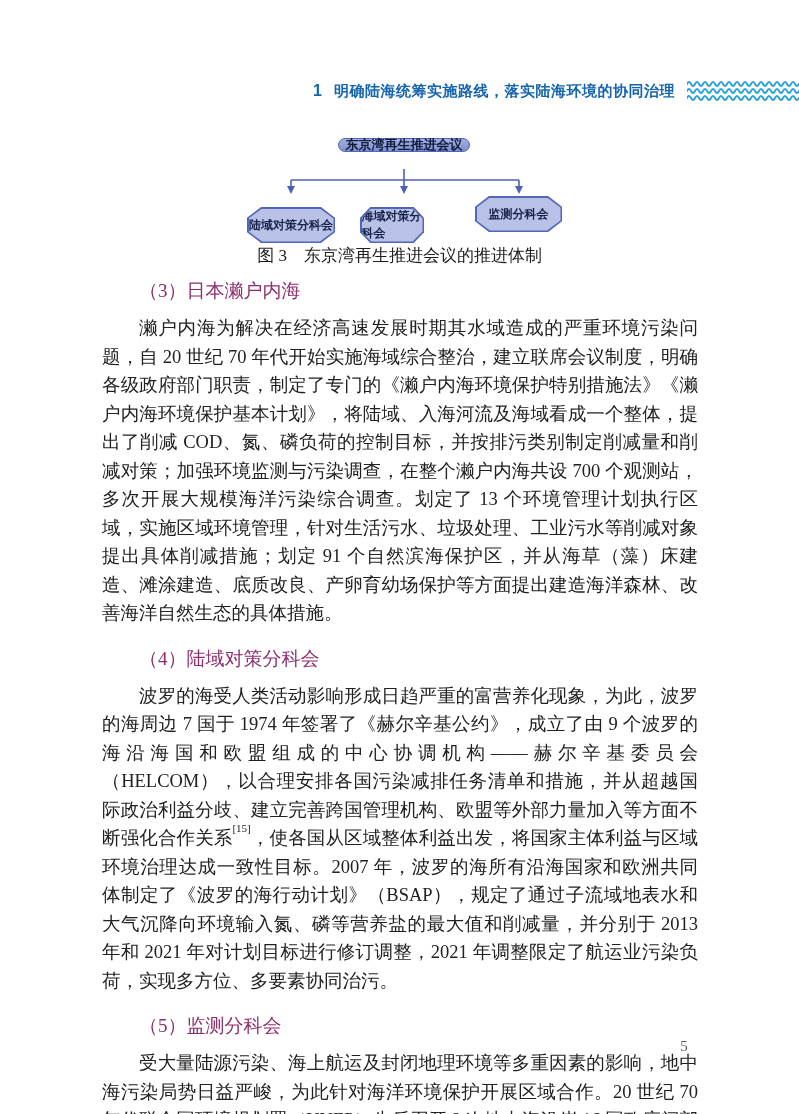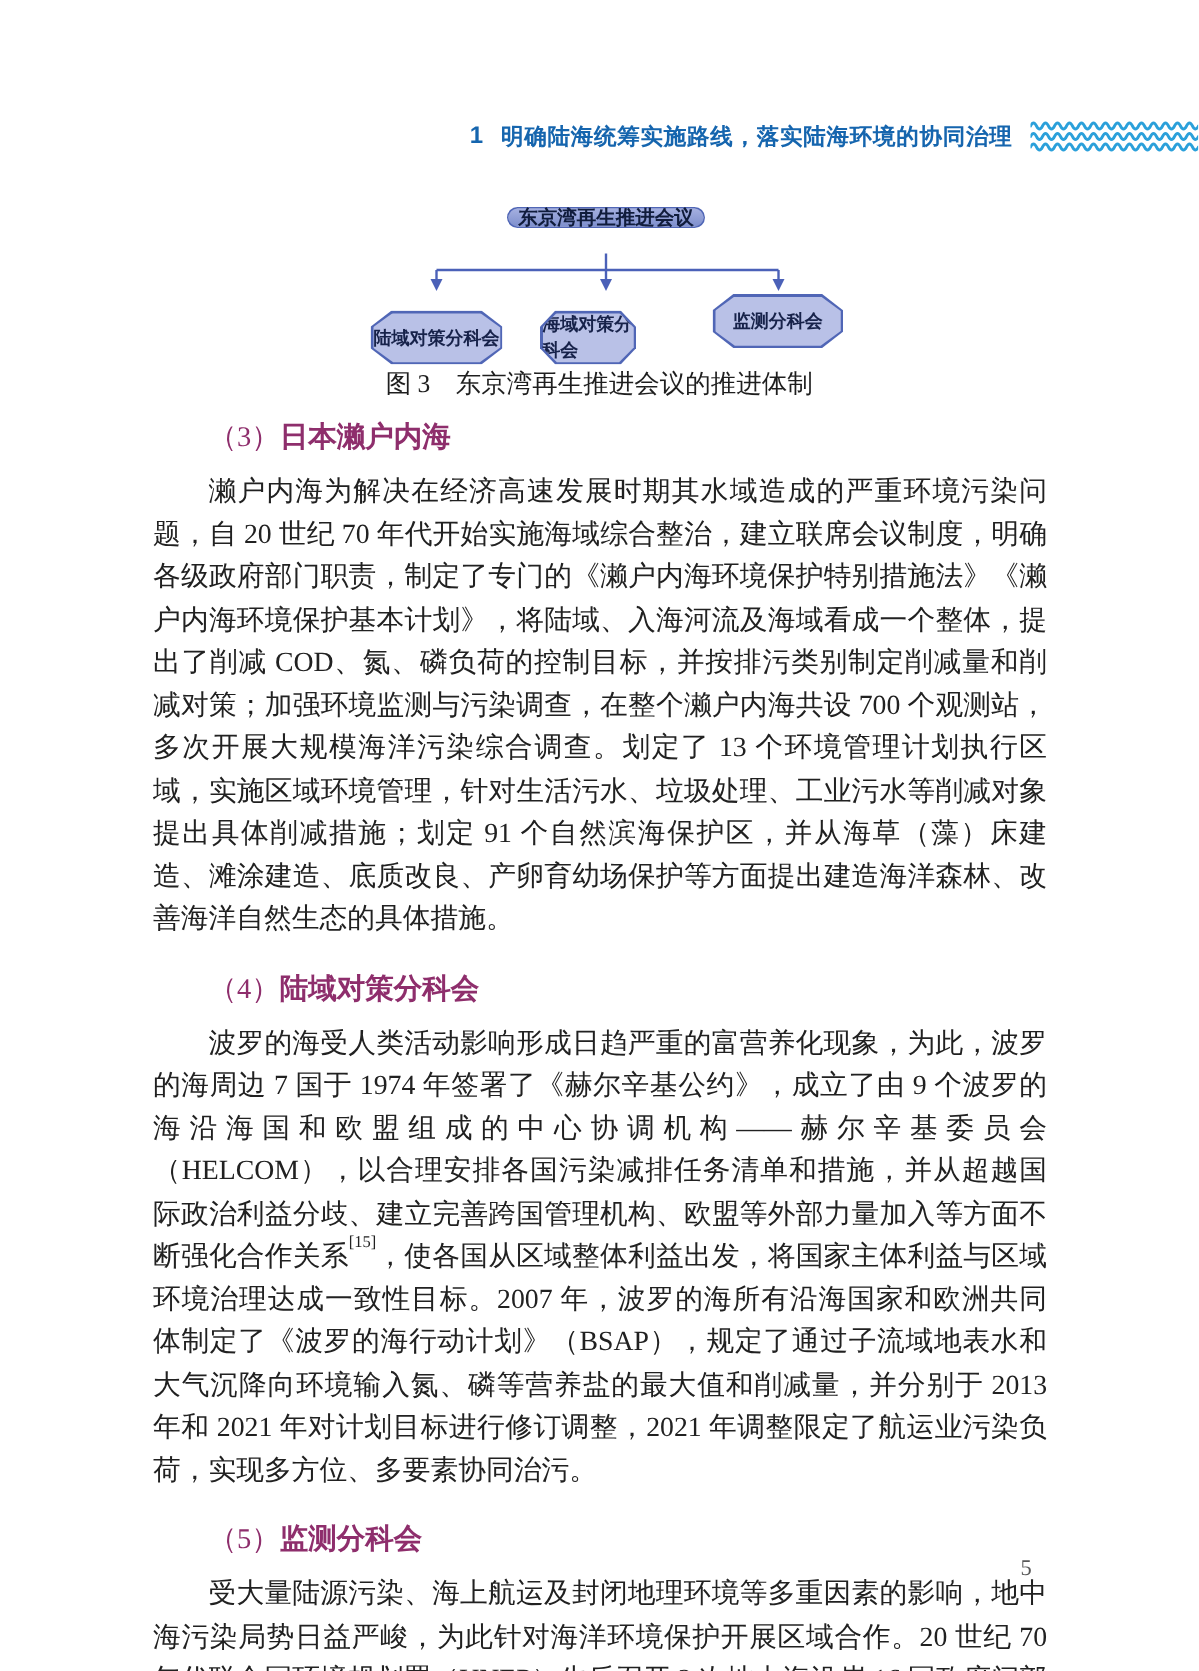--- a/index.html
+++ b/index.html
@@ -76,21 +76,21 @@
     left: 102px; top: 278px;
     width: 596px;
   }
   .sec-heading {
     margin: 18px 0 10px 37px;
     font-size: 19px;
     color: #8e2e6c;
     font-weight: normal;
   }
   section:first-child .sec-heading { margin-top: 0; }
-  .sec-title { font-weight: bold; text-align: right; }
+  .sec-title { font-weight: normal; text-align: right; }
   .body-para {
     margin: 0;
     font-size: 18.5px;
     line-height: 28.5px;
     text-align: justify;
     text-indent: 2em;
     color: #212121;
   }
   .cite {
     font-size: 11px;

